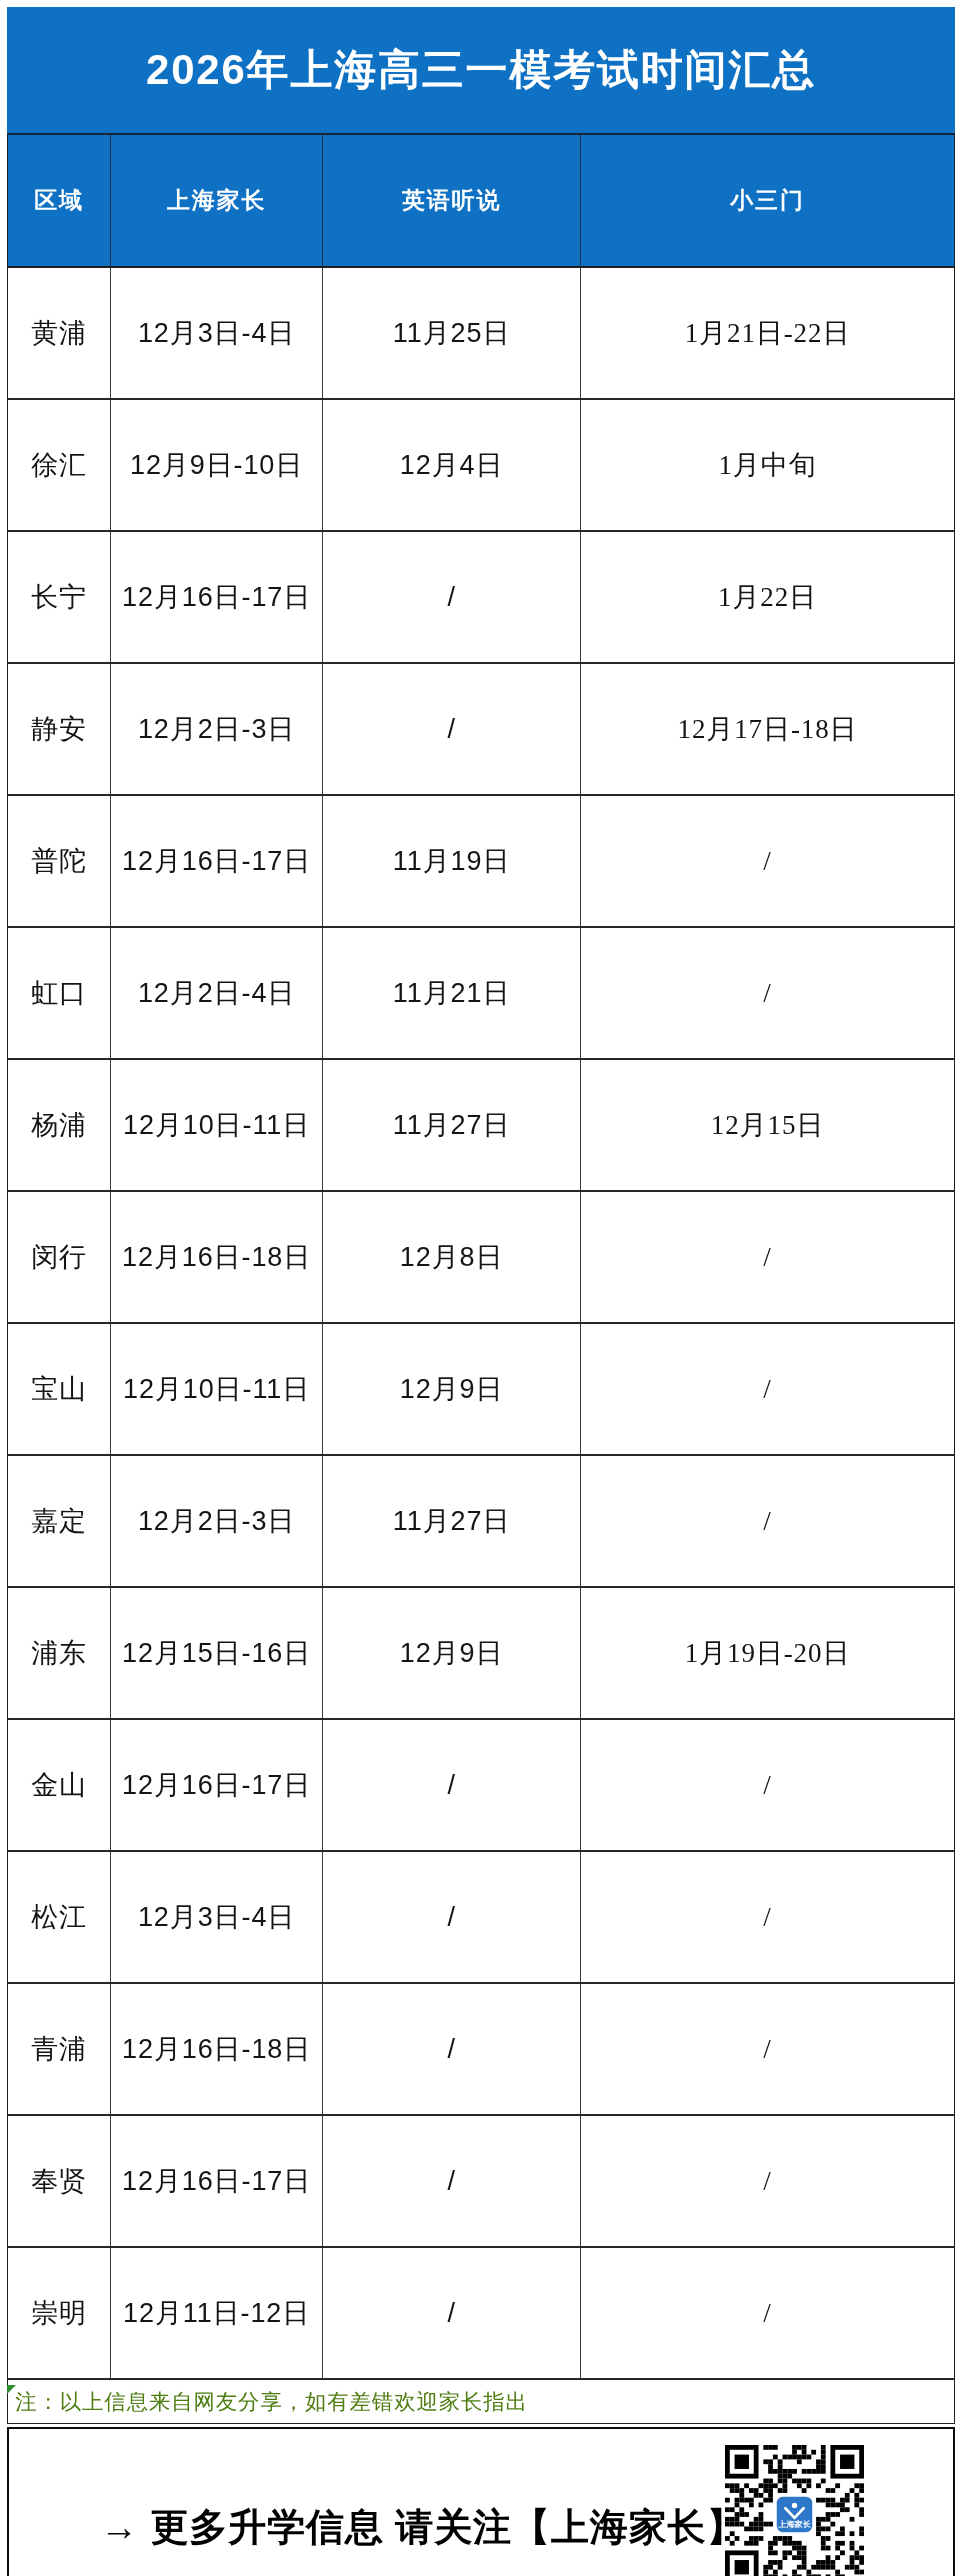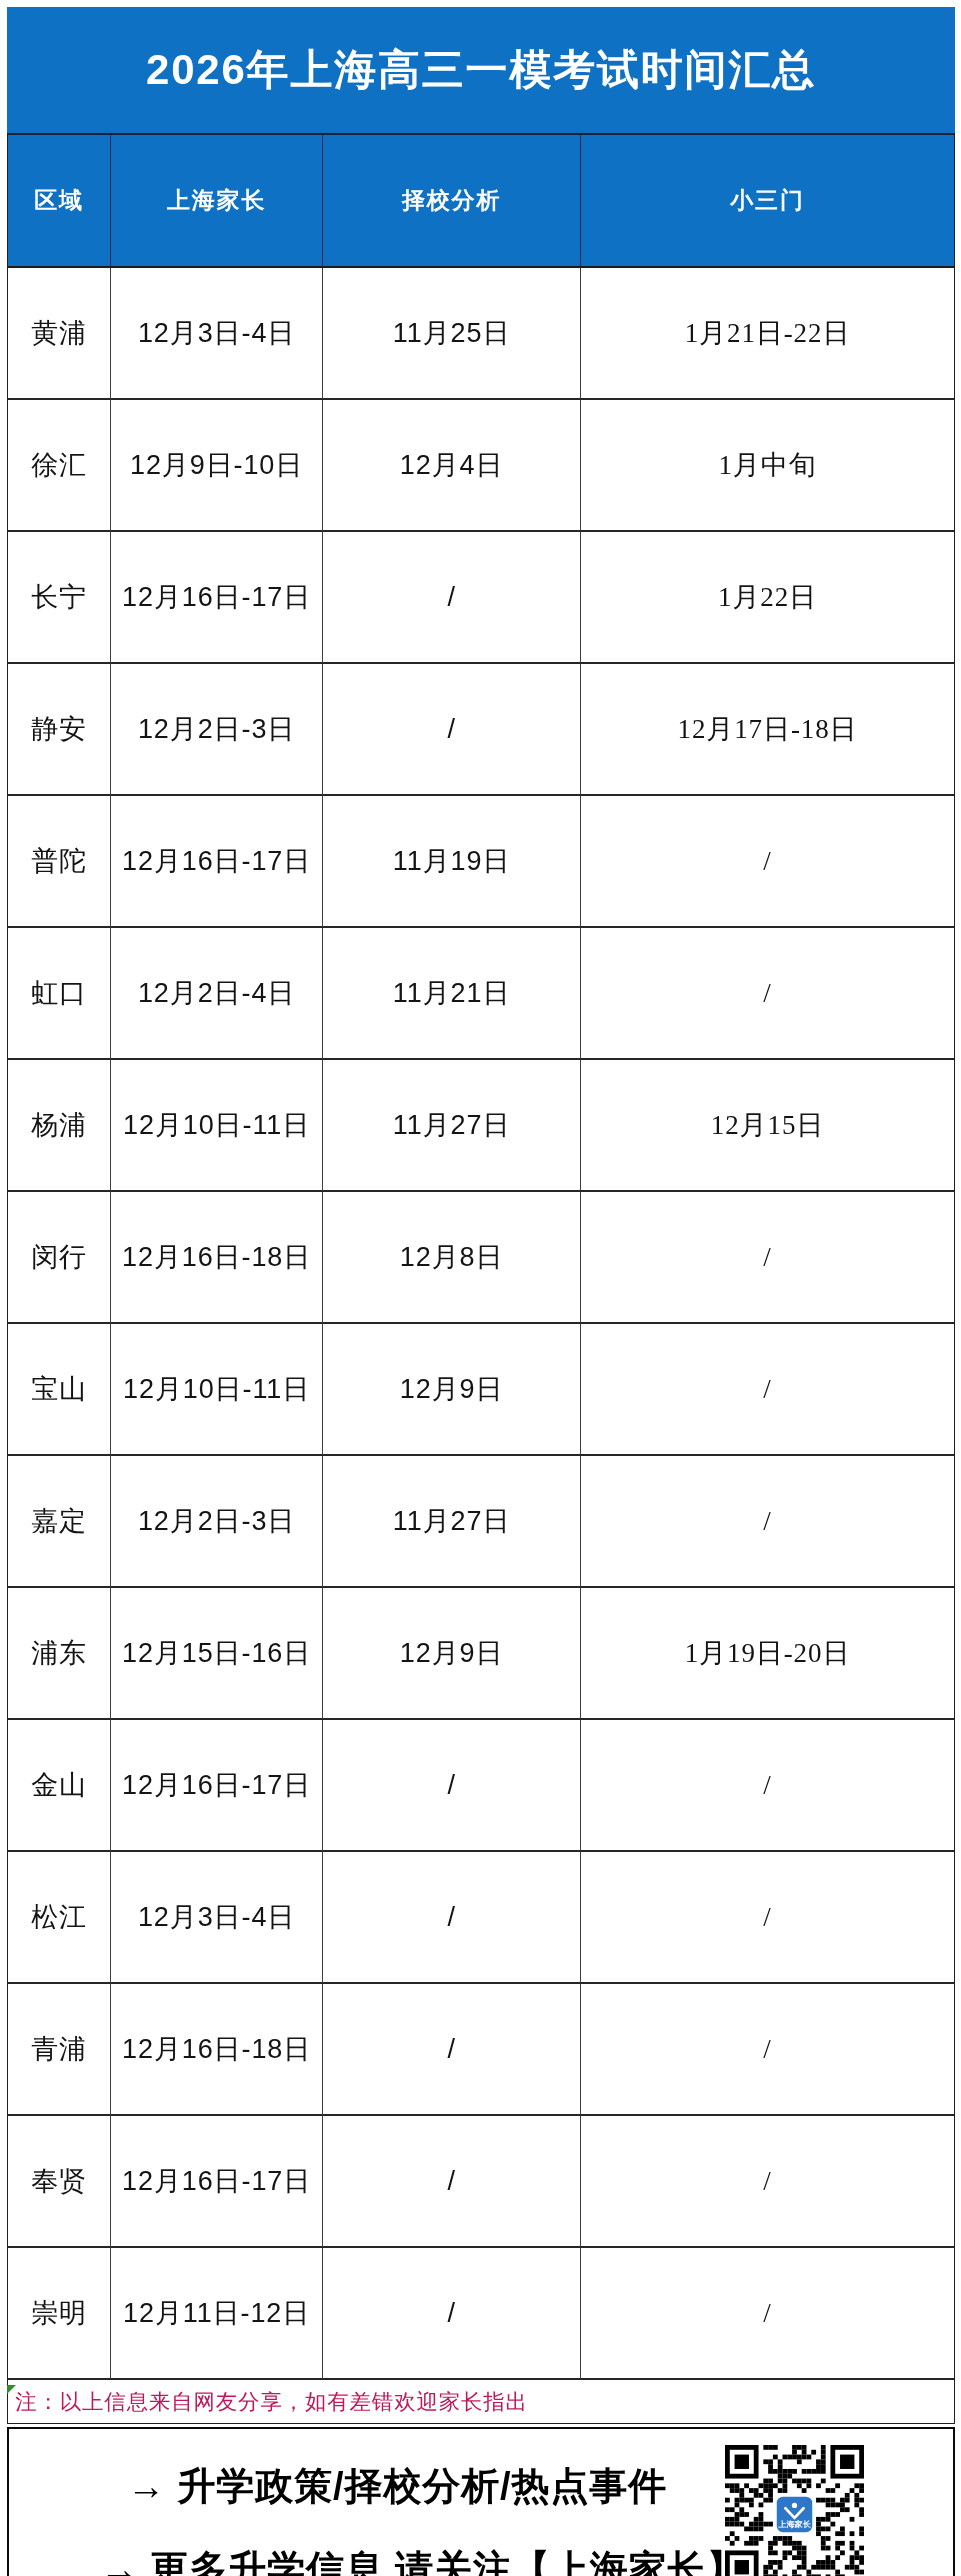--- a/index.html
+++ b/index.html
@@ -37,21 +37,21 @@
     height:130px;background:#ffffff;color:#141414;font-size:27px;
     display:flex;align-items:center;justify-content:center;
     border-right:1.8px solid #3c3c3c;border-bottom:2.7px solid #262626;
     letter-spacing:0.9px;
   }
   .c:last-child{border-right:none;font-family:Liberation Serif, serif;}
   .tr:last-of-type .c{border-bottom:none;}
   .note{
     grid-column:1/-1;height:43px;background:#ffffff;
     display:flex;align-items:center;justify-content:flex-start;
-    padding-left:7.1px;font-size:21.4px;color:#be185d;letter-spacing:0.9px;text-align:center;
+    padding-left:7.1px;font-size:21.4px;color:#4d7c0f;letter-spacing:0.9px;text-align:center;
   }
 
   
   .corner-mark{
     position:absolute;left:7.1px;top:2385px;width:0;height:0;
     border-style:solid;border-width:9.8px 9.8px 0 0;
     border-color:#2f8f2f transparent transparent transparent;
   }
 
   
@@ -78,21 +78,21 @@
 <div class="page">
 
   <div class="banner">
     <div class="title">2026年上海高三一模考试时间汇总</div>
   </div>
 
   <div class="exam-table">
     <div class="tr">
       <div class="hc">区域</div>
       <div class="hc">上海家长</div>
-      <div class="hc">择校分析</div>
+      <div class="hc">英语听说</div>
       <div class="hc">小三门</div>
     </div>
 
     <div class="tr">
       <div class="c">黄浦</div>
       <div class="c">12月3日-4日</div>
       <div class="c">11月25日</div>
       <div class="c">1月21日-22日</div>
     </div>
     <div class="tr">
@@ -185,21 +185,20 @@
       <div class="c">/</div>
       <div class="c">/</div>
     </div>
 
     <div class="note">注：以上信息来自网友分享，如有差错欢迎家长指出</div>
   </div>
 
   <div class="corner-mark"></div>
 
   <div class="footer">
-    <div class="fline l1">→ 升学政策/择校分析/热点事件</div>
     <div class="fline l2">→ 更多升学信息 请关注【上海家长】</div>
 
     <div class="qr-wrap">
       <svg viewBox="0 0 29 29" xmlns="http://www.w3.org/2000/svg">
         <rect x="0" y="0" width="29" height="29" fill="#ffffff"></rect>
         <g id="qr-modules" fill="#000000">
             <rect x="8" y="0" width="1" height="1"></rect>
             <rect x="9" y="0" width="1" height="1"></rect>
             <rect x="10" y="0" width="1" height="1"></rect>
             <rect x="14" y="0" width="1" height="1"></rect>

